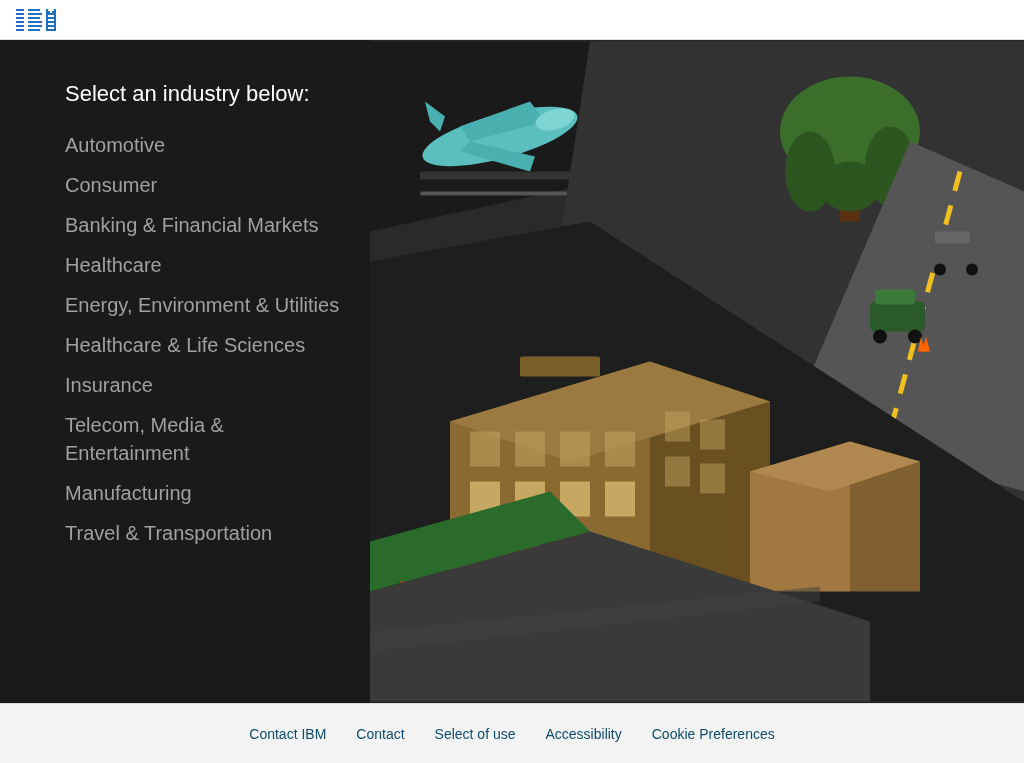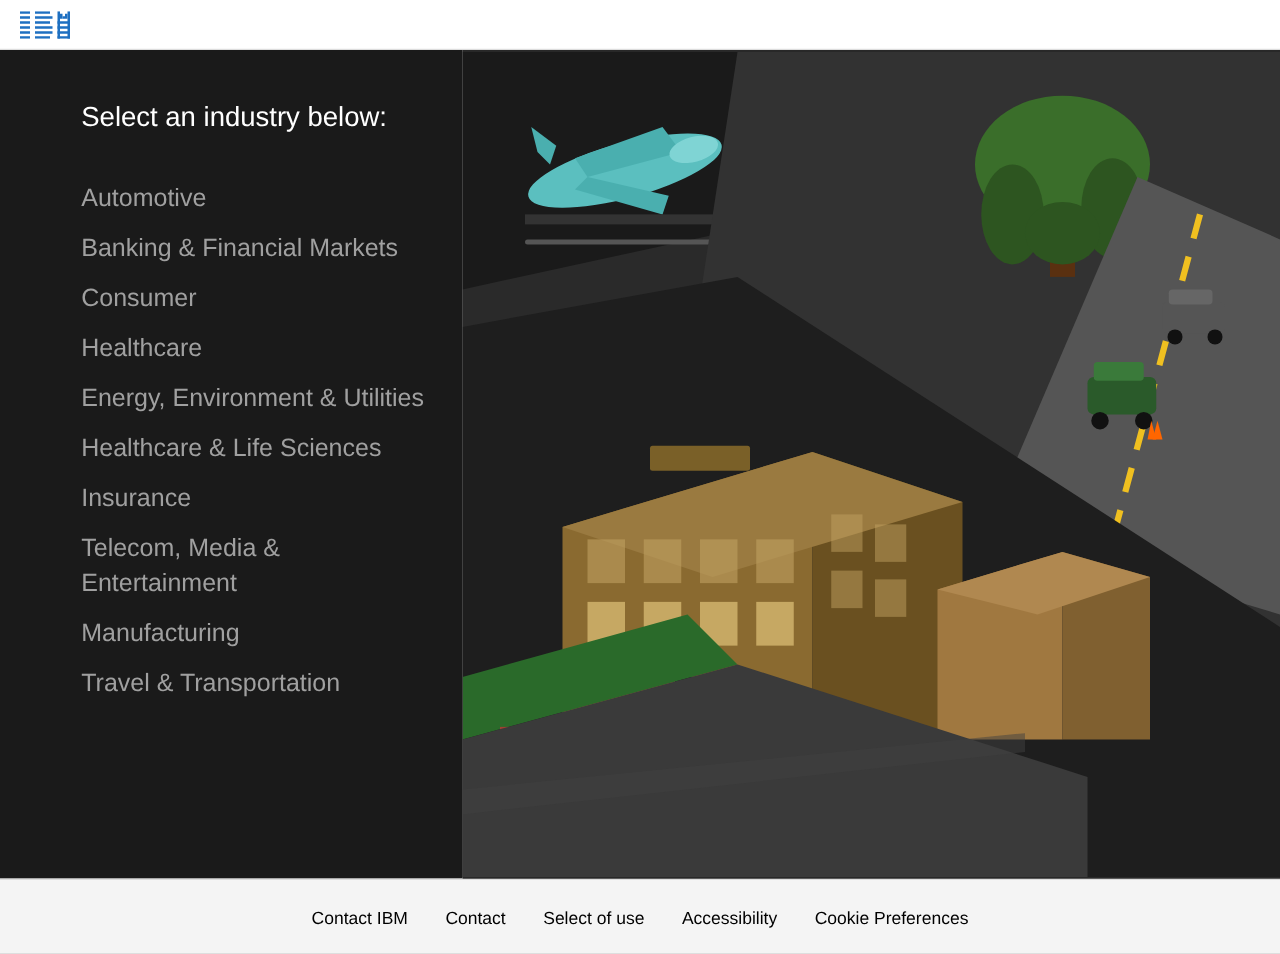--- a/index.html
+++ b/index.html
@@ -43,21 +43,21 @@
       display: flex;
       flex-direction: column;
       overflow-y: auto;
     }
 
     #sidebar-title {
       color: #ffffff;
       font-size: 22px;
       font-weight: 400;
       line-height: 1.3;
-      margin-bottom: 30px;
+      margin-bottom: 16px;
     }
 
     .industry-list {
       list-style: none;
       display: flex;
       flex-direction: column;
       gap: 0;
     }
 
     .industry-item {
@@ -97,21 +97,21 @@
       height: 60px;
       display: flex;
       align-items: center;
       justify-content: center;
       gap: 30px;
       border-top: 1px solid #ddd;
       flex-shrink: 0;
     }
 
     .footer-link {
-      color: #000000;
+      color: #0c4a6e;
       font-size: 14px;
       text-decoration: none;
       cursor: pointer;
     }
   </style>
 </head>
 <body>
 
 <div id="header">
   <div class="ibm-logo">
@@ -143,22 +143,22 @@
     </svg>
   </div>
 </div>
 
 <div id="main">
 
   <div id="sidebar">
     <div id="sidebar-title">Select an industry below:</div>
     <ul class="industry-list" id="industry-list">
     <li class="industry-item">Automotive</li>
+        <li class="industry-item">Consumer</li>
         <li class="industry-item">Banking &amp; Financial Markets</li>
-        <li class="industry-item">Consumer</li>
         <li class="industry-item">Healthcare</li>
         <li class="industry-item">Energy, Environment &amp; Utilities</li>
         <li class="industry-item">Healthcare &amp; Life Sciences</li>
         <li class="industry-item">Insurance</li>
         <li class="industry-item">Telecom, Media &amp; Entertainment</li>
         <li class="industry-item">Manufacturing</li>
         <li class="industry-item">Travel &amp; Transportation</li>
       </ul>
   </div>
 

